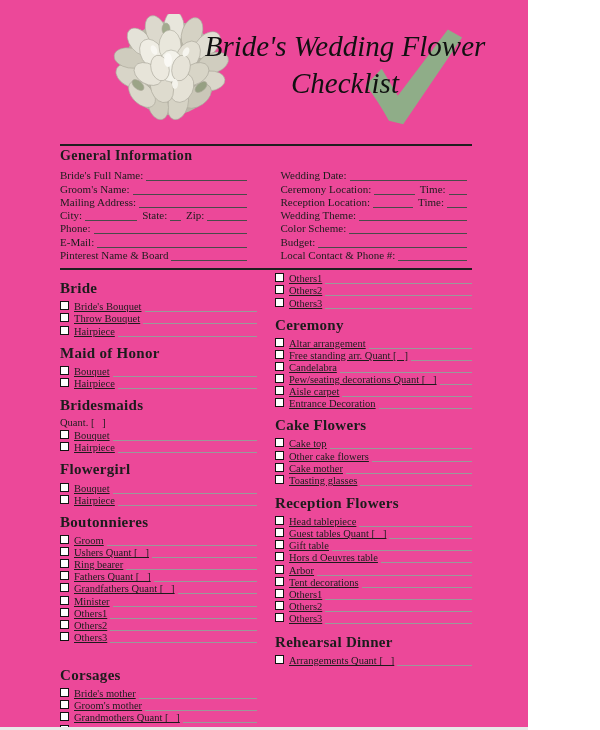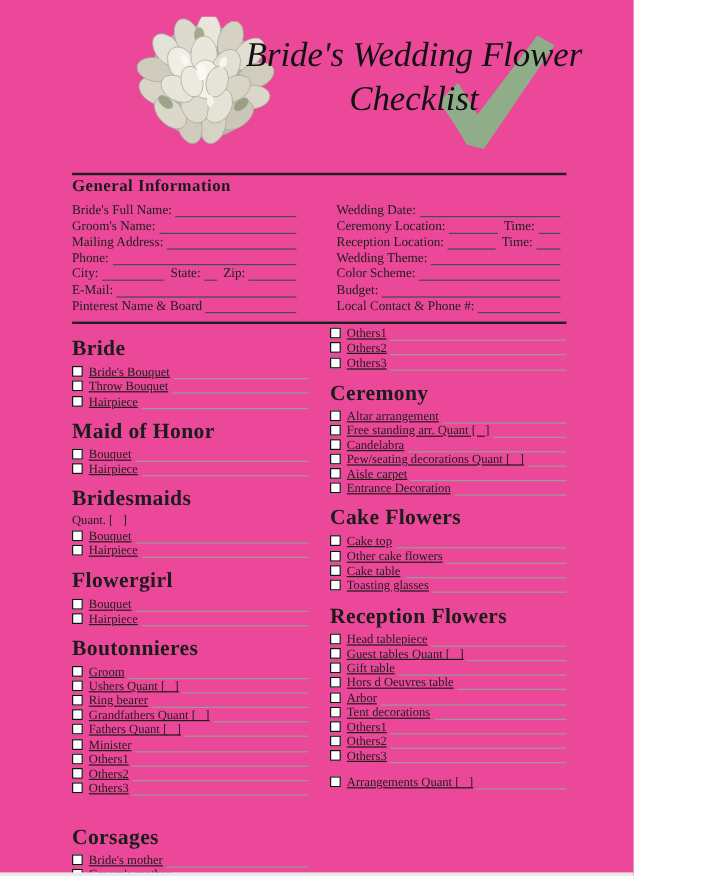--- a/index.html
+++ b/index.html
@@ -25,21 +25,21 @@
   .gi-cols{display:flex;gap:29px;}
   .gi-col{flex:1;min-width:0;}
   .gi-row{display:flex;align-items:flex-end;height:13.3px;font-size:11px;white-space:nowrap;}
   .gi-label{margin-right:3px;flex:none;}
   .gi-line{border-bottom:1px solid #4a4a4a;height:10px;margin-right:5px;min-width:8px;}
   .rule2{margin-top:7px;}
   
   .cl{display:flex;gap:18px;margin:2px 56px 0 60px;}
   .cl-col{flex:1;min-width:0;}
   .cl-section{margin-top:0;}
-  .cl-heading{font-size:18px;font-weight:bold;margin:8px 0 3px 0;letter-spacing:.3px;font-family:Liberation Serif, serif;}
+  .cl-heading{font-size:15px;font-weight:bold;margin:8px 0 3px 0;letter-spacing:.3px;font-family:Liberation Serif, serif;}
   .cl-note{font-size:10.5px;height:12.4px;}
   .cl-item{display:flex;align-items:flex-end;height:12.15px;font-size:10.5px;white-space:nowrap;}
   .cb{flex:none;width:7px;height:7px;border:1px solid #111;margin:0 5px 2px 0;background:#fff;}
   .cl-label{margin-right:3px;flex:none;text-decoration:underline;}
   .cl-line{flex:1;border-bottom:1px solid #9a9a9a;height:9px;min-width:10px;}
   
   .cl-col-left .cl-section:nth-child(6){margin-top:24px;}   
   .cl-col-right .cl-section:nth-child(2){margin-top:6px;}   
   .cl-col-right .cl-section:nth-child(3){}  
   .cl-col-right .cl-section:nth-child(4){margin-top:9px;}   
@@ -113,32 +113,32 @@
           </div>
           <div class="gi-row">
             <span class="gi-label">Groom's Name:</span>
             <span class="gi-line" style="flex-grow: 1;"></span>
           </div>
           <div class="gi-row">
             <span class="gi-label">Mailing Address:</span>
             <span class="gi-line" style="flex-grow: 1;"></span>
           </div>
           <div class="gi-row">
-            <span class="gi-label">Phone:</span>
-            <span class="gi-line" style="flex-grow: 1;"></span>
-          </div>
-          <div class="gi-row">
             <span class="gi-label">City:</span>
             <span class="gi-line" style="flex-grow: 1.2;"></span>
             <span class="gi-label">State:</span>
             <span class="gi-line" style="flex-grow: 0.25;"></span>
             <span class="gi-label">Zip:</span>
             <span class="gi-line" style="flex-grow: 0.9;"></span>
           </div>
           <div class="gi-row">
+            <span class="gi-label">Phone:</span>
+            <span class="gi-line" style="flex-grow: 1;"></span>
+          </div>
+          <div class="gi-row">
             <span class="gi-label">E-Mail:</span>
             <span class="gi-line" style="flex-grow: 1;"></span>
           </div>
           <div class="gi-row">
             <span class="gi-label">Pinterest Name &amp; Board</span>
             <span class="gi-line" style="flex-grow: 1;"></span>
           </div>
         </div>
       <div class="gi-col" id="gi-right">
           <div class="gi-row">
@@ -251,26 +251,26 @@
             <span class="cl-label">Ushers Quant [&nbsp;&nbsp;&nbsp;]</span>
             <span class="cl-line"></span>
           </div>
           <div class="cl-item">
             <span class="cb"></span>
             <span class="cl-label">Ring bearer</span>
             <span class="cl-line"></span>
           </div>
           <div class="cl-item">
             <span class="cb"></span>
+            <span class="cl-label">Fathers Quant [&nbsp;&nbsp;&nbsp;]</span>
+            <span class="cl-line"></span>
+          </div>
+          <div class="cl-item">
+            <span class="cb"></span>
             <span class="cl-label">Grandfathers Quant [&nbsp;&nbsp;&nbsp;]</span>
-            <span class="cl-line"></span>
-          </div>
-          <div class="cl-item">
-            <span class="cb"></span>
-            <span class="cl-label">Fathers Quant [&nbsp;&nbsp;&nbsp;]</span>
             <span class="cl-line"></span>
           </div>
           <div class="cl-item">
             <span class="cb"></span>
             <span class="cl-label">Minister</span>
             <span class="cl-line"></span>
           </div>
           <div class="cl-item">
             <span class="cb"></span>
             <span class="cl-label">Others1</span>
@@ -369,21 +369,21 @@
             <span class="cl-label">Cake top</span>
             <span class="cl-line"></span>
           </div>
           <div class="cl-item">
             <span class="cb"></span>
             <span class="cl-label">Other cake flowers</span>
             <span class="cl-line"></span>
           </div>
           <div class="cl-item">
             <span class="cb"></span>
-            <span class="cl-label">Cake table</span>
+            <span class="cl-label">Cake mother</span>
             <span class="cl-line"></span>
           </div>
           <div class="cl-item">
             <span class="cb"></span>
             <span class="cl-label">Toasting glasses</span>
             <span class="cl-line"></span>
           </div>
         </section>
         <section class="cl-section">
           <h3 class="cl-heading">Reception Flowers</h3>
@@ -427,20 +427,21 @@
             <span class="cl-label">Others2</span>
             <span class="cl-line"></span>
           </div>
           <div class="cl-item">
             <span class="cb"></span>
             <span class="cl-label">Others3</span>
             <span class="cl-line"></span>
           </div>
         </section>
         <section class="cl-section">
+          <h3 class="cl-heading">Rehearsal Dinner</h3>
           <div class="cl-item">
             <span class="cb"></span>
             <span class="cl-label">Arrangements Quant [&nbsp;&nbsp;&nbsp;]</span>
             <span class="cl-line"></span>
           </div>
         </section>
       </div>
   </div>
 
   <div class="bottom-strip"></div>

